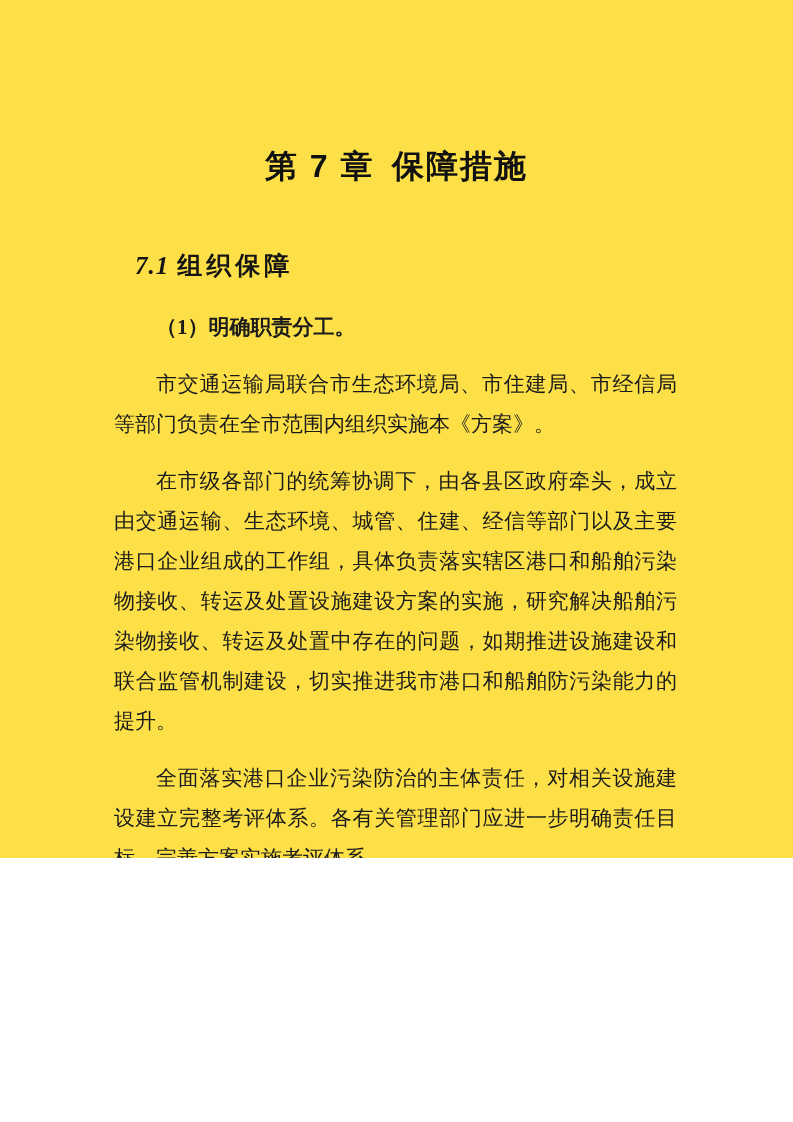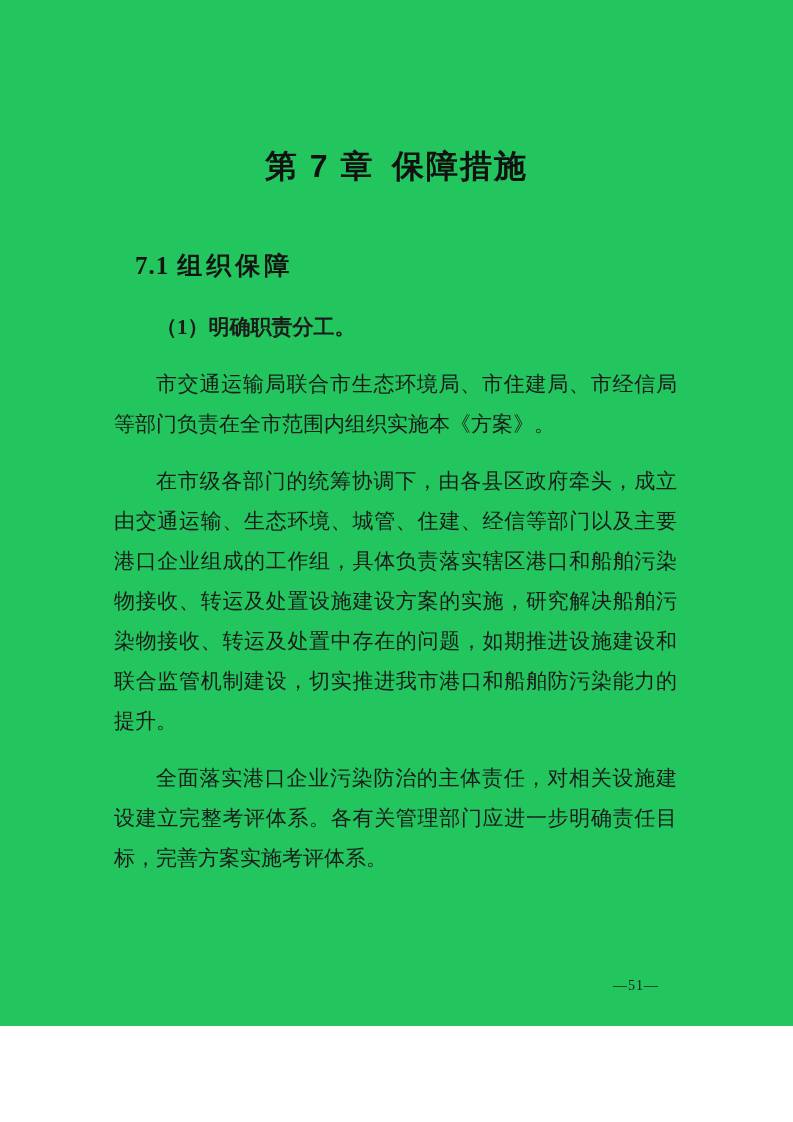--- a/index.html
+++ b/index.html
@@ -3,22 +3,22 @@
 <meta charset="utf-8">
 <style>
   html, body {
     margin: 0;
     padding: 0;
     background: #ffffff;
   }
   .page {
     position: relative;
     width: 793px;
-    height: 1026px;
-    background: #22c55e;
+    height: 858px;
+    background: #fde047;
     overflow: hidden;
     color: #1b1b1b;
   }
   .chapter-title {
     position: absolute;
     top: 144px;
     left: 0;
     right: 0;
     margin: 0;
     text-align: center;
@@ -40,20 +40,21 @@
     margin: 0;
     font-size: 25px;
     line-height: 34px;
     font-weight: bold;
     color: #141414;
     white-space: nowrap;
   }
   .section-number {
     font-family: "Liberation Serif", "DejaVu Serif", serif;
     letter-spacing: 1px;
+    font-style: italic;
   }
   .section-title {
     font-family: "Liberation Sans", "DejaVu Sans", sans-serif;
     margin-left: 8px;
     letter-spacing: 4px;
   }
   .body-text {
     position: absolute;
     top: 290px;
     left: 97px;

